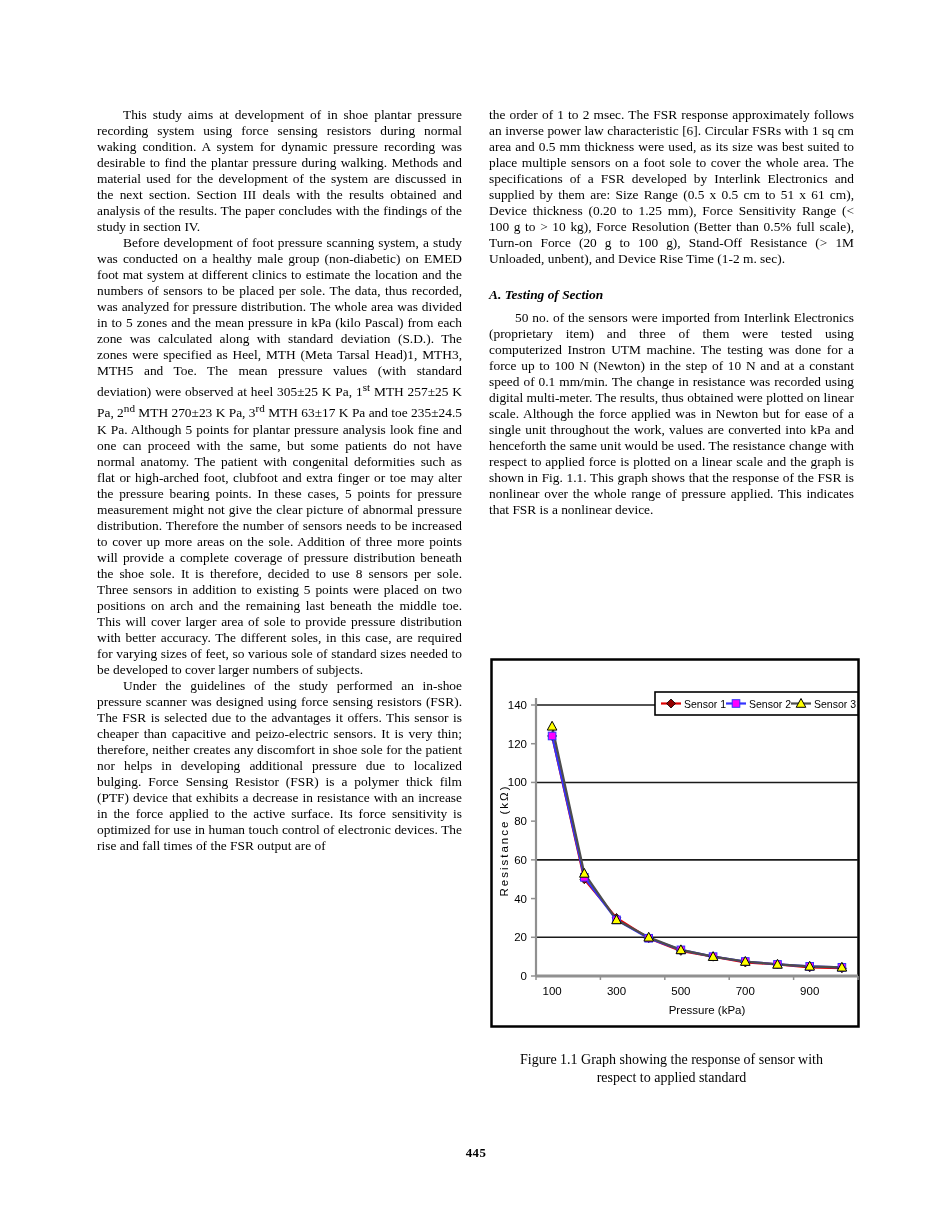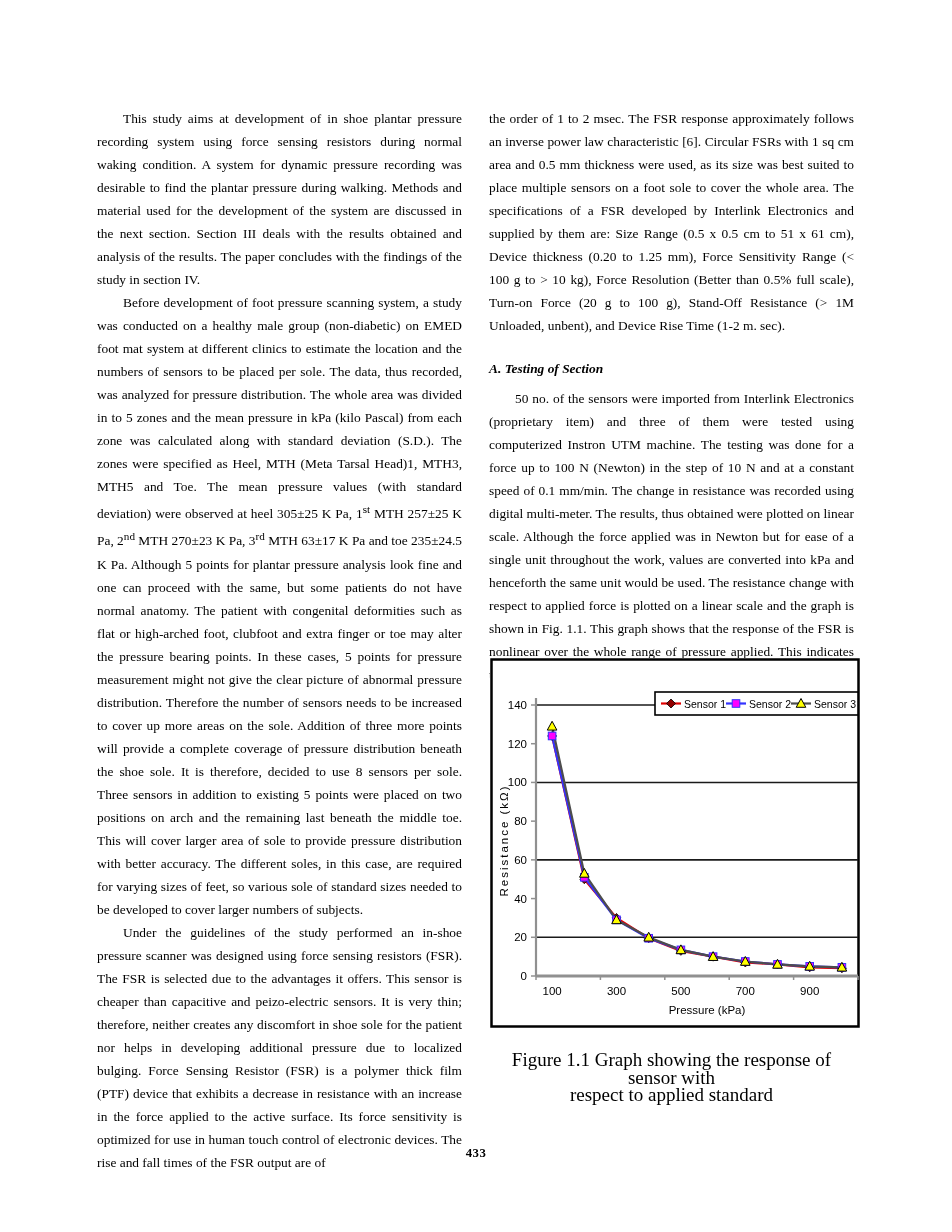--- a/index.html
+++ b/index.html
@@ -4,42 +4,42 @@
 <style>
   html,body { margin:0; padding:0; background:#e8e8e8; }
   .page {
     position:relative; width:952px; height:1232px; margin:0 auto;
     background:#ffffff; color:#000;
     font-family:"Liberation Serif", serif;
     overflow:hidden;
   }
   .col {
     position:absolute; top:107px; width:365px;
-    font-size:13.4px; line-height:23px; text-align:justify;
+    font-size:13.4px; line-height:16px; text-align:justify;
   }
   .col-left  { left:97px;  }
   .col-right { left:489px; }
   .col p { margin:0; }
   .indent { text-indent:26px; }
   .section-heading {
     font-size:13.4px; font-weight:bold; text-align:center;
     margin:19px 0 7px 0; letter-spacing:0.2px;
   }
   .subsection-heading {
     font-size:13.4px; font-weight:bold; font-style:italic;
     margin:20px 0 7px 0; text-align:left;
   }
   .chart-box {
     position:absolute; left:490px; top:658px; width:370px; height:370px;
     background:#fff;
   }
   #chart-svg text { font-family:"Liberation Sans", sans-serif; fill:#000; }
   .figure-caption {
     position:absolute; left:489px; top:1051px; width:365px;
-    text-align:center; font-size:19px; line-height:17.5px;
+    text-align:center; font-size:14px; line-height:17.5px;
   }
   .page-number {
     position:absolute; left:0; top:1146px; width:952px;
     text-align:center; font-size:12.8px; font-weight:bold; letter-spacing:0.5px;
   }
 </style>
 </head>
 <body>
 
 <div class="page">
@@ -138,15 +138,15 @@
         <path d="M 311 40.5 L 315.8 49.3 L 306.2 49.3 Z" fill="#ffff00" stroke="#000000" stroke-width="1"></path>
         <text x="324" y="49.5" font-size="10.5">Sensor 3</text>
       </svg>
   </div>
 
   <div class="figure-caption">
     <div>Figure 1.1 Graph showing the response of sensor with</div>
     <div>respect to applied standard</div>
   </div>
 
-  <div class="page-number">433</div>
+  <div class="page-number">445</div>
 
 </div>
 
 </body></html>

